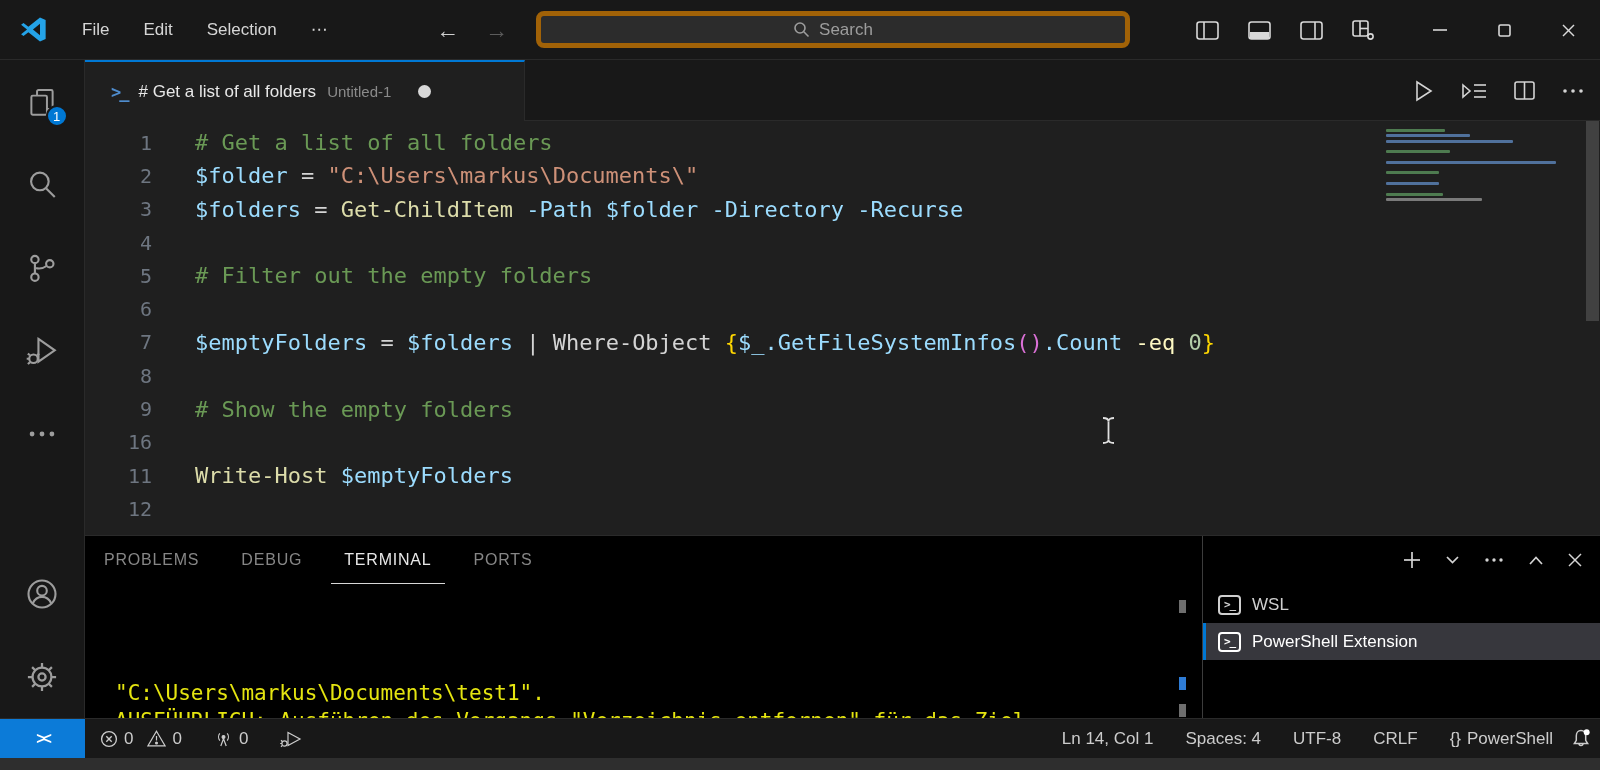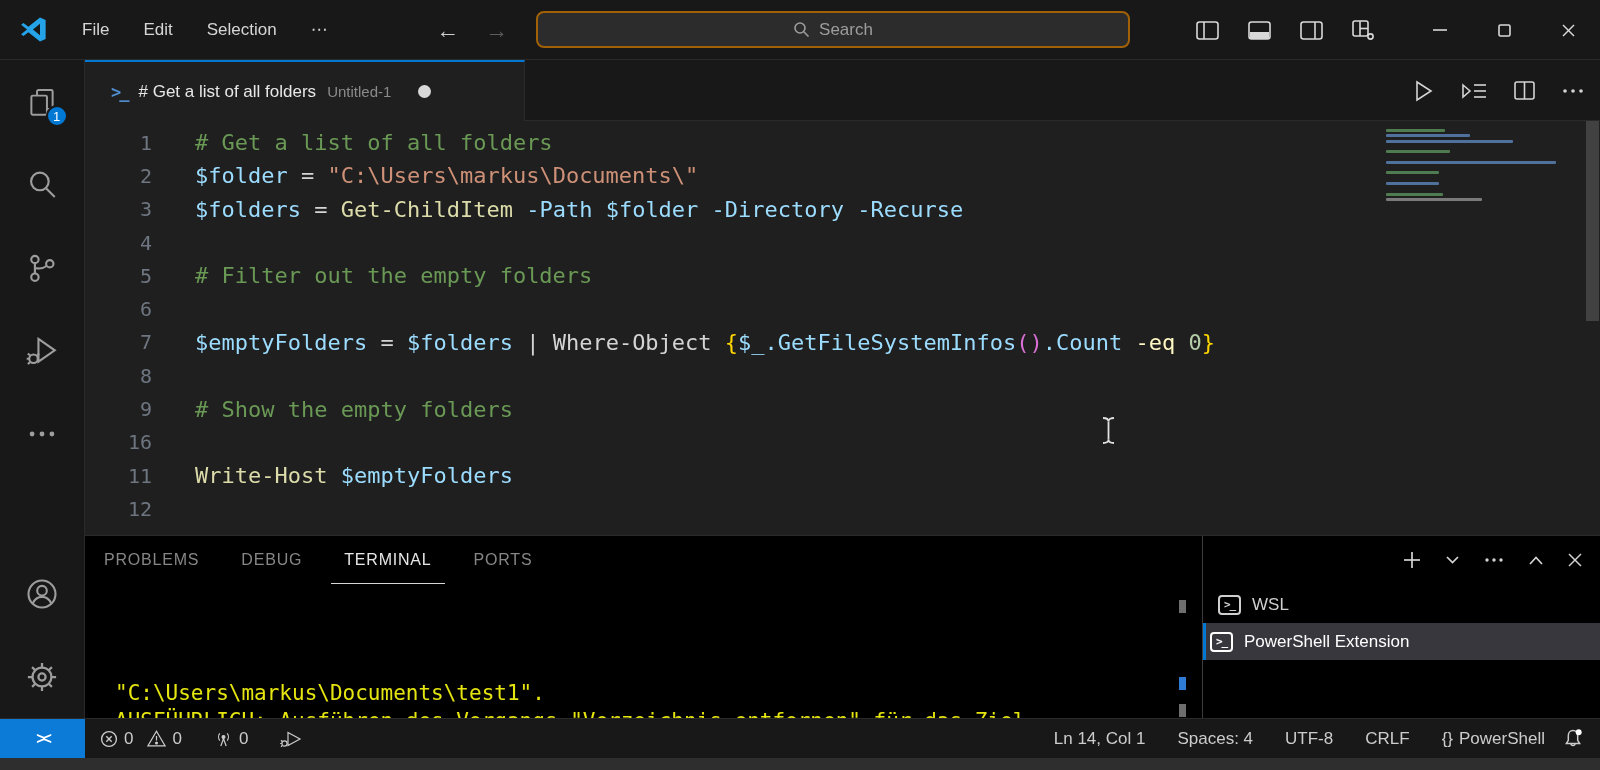--- a/index.html
+++ b/index.html
@@ -8,21 +8,21 @@
   svg{display:block}
 
   
   .titlebar{position:absolute;left:0;top:0;width:1600px;height:60px;background:#181818;border-bottom:1px solid #2a2a2a;display:flex;align-items:center}
   .vslogo{margin:0 22px 0 20px}
   .menus{display:flex;gap:8px;align-items:center}
   .menu{font-size:17px;color:#d6d6d6;padding:5px 13px;border-radius:6px;cursor:default}
   .nav-arrows{position:absolute;left:436px;top:0;height:60px;display:flex;align-items:center;gap:26px}
   .arr{font-size:23px;color:#d0d0d0}
   .arr.dim{color:#5c5c5c}
-  .search-box{position:absolute;left:536px;top:11px;width:594px;height:37px;background:#2c2c2c;border:2px solid #a16207;border-radius:8px;display:flex;align-items:center;justify-content:center;gap:9px;color:#9d9d9d;font-size:17px}
+  .search-box{position:absolute;left:536px;top:11px;width:594px;height:37px;background:#2c2c2c;border:5px solid #a16207;border-radius:8px;display:flex;align-items:center;justify-content:center;gap:9px;color:#9d9d9d;font-size:17px}
   .layout-icons{position:absolute;right:222px;top:0;height:60px;display:flex;align-items:center;gap:21px}
   .layout-icons .lic{padding:4px;border-radius:5px}
   .win-controls{position:absolute;right:0;top:0;height:60px;display:flex}
   .win-btn{width:64px;height:60px;display:flex;align-items:center;justify-content:center;color:#d9d9d9}
 
   
   .activitybar{position:absolute;left:0;top:60px;width:85px;height:658px;background:#181818;border-right:1px solid #2a2a2a;display:flex;flex-direction:column;align-items:center}
   .ab-icon{width:85px;height:83px;display:flex;align-items:center;justify-content:center;position:relative;color:#9d9d9d}
   .ab-spacer{flex:1}
   .badge{position:absolute;right:17px;bottom:16px;min-width:22px;height:22px;border-radius:11px;background:#0078d4;color:#fff;font-size:13px;display:flex;align-items:center;justify-content:center;border:2px solid #181818}
@@ -59,30 +59,30 @@
   .panel-tab.active{color:#e7e7e7;border-bottom-color:#d7d7d7}
   .panel-actions{position:absolute;right:18px;top:0;height:48px;display:flex;align-items:center;gap:25px;color:#d4d4d4}
   .terminal{position:absolute;left:30px;top:57px;font-family:"DejaVu Sans Mono","Liberation Mono",monospace;font-size:21px;line-height:28.6px;white-space:pre}
   .tk-y{color:#e5e510}.tk-w{color:#cccccc}
   .tk-cursor{display:inline-block;width:12px;height:23px;border:2px solid #c4c4c4;vertical-align:text-bottom}
   .ruler-markers{position:absolute;left:1094px;top:0;width:8px;height:183px}
   .marker{position:absolute;left:0;width:7px;height:13px}
   .tlist-divider{position:absolute;left:1117px;top:0;bottom:0;width:1px;background:#3c3c3c}
   .tlist{position:absolute;left:1118px;top:50px;right:0;bottom:0}
   .tlist-row{height:37px;display:flex;align-items:center;gap:11px;padding-left:15px;color:#cfcfcf;font-size:17px}
-  .tlist-row.selected{background:#37373d;border-left:3px solid #0078d4;padding-left:4px;color:#fff}
+  .tlist-row.selected{background:#37373d;border-left:3px solid #0078d4;padding-left:12px;color:#fff}
   .term-ico{width:23px;height:20px;border:2px solid currentColor;border-radius:4px;display:flex;align-items:center;justify-content:center;flex:none}
   .term-ico::before{content:">_";font-family:"DejaVu Sans Mono",monospace;font-size:11px;font-weight:bold;letter-spacing:-1px}
 
   
   .statusbar{position:absolute;left:0;top:718px;width:1600px;height:40px;background:#181818;border-top:1px solid #2a2a2a;display:flex;align-items:center;font-size:17px;color:#cccccc}
   .remote{width:85px;height:100%;background:#0c7bd8;color:#fff;display:flex;align-items:center;justify-content:center;font-weight:bold;font-size:16px;letter-spacing:-3px;flex:none}
   .sb-item{display:flex;align-items:center;gap:6px;padding:0 9px;height:100%}
   .sb-left{display:flex;align-items:center;padding-left:6px;height:100%}
-  .sb-right{margin-left:auto;display:flex;align-items:center;padding-right:8px;height:100%}
+  .sb-right{margin-left:auto;display:flex;align-items:center;padding-right:0;height:100%}
   .sb-gap{width:14px}
   .bell-wrap{position:relative}
   .bottom-strip{position:absolute;left:0;top:758px;width:1600px;height:12px;background:#2e2e2e}
 </style>
 </head>
 <body>
 
 <div class="titlebar">
   <span class="vslogo">
     <svg width="27" height="27" viewBox="0 0 100 100">

